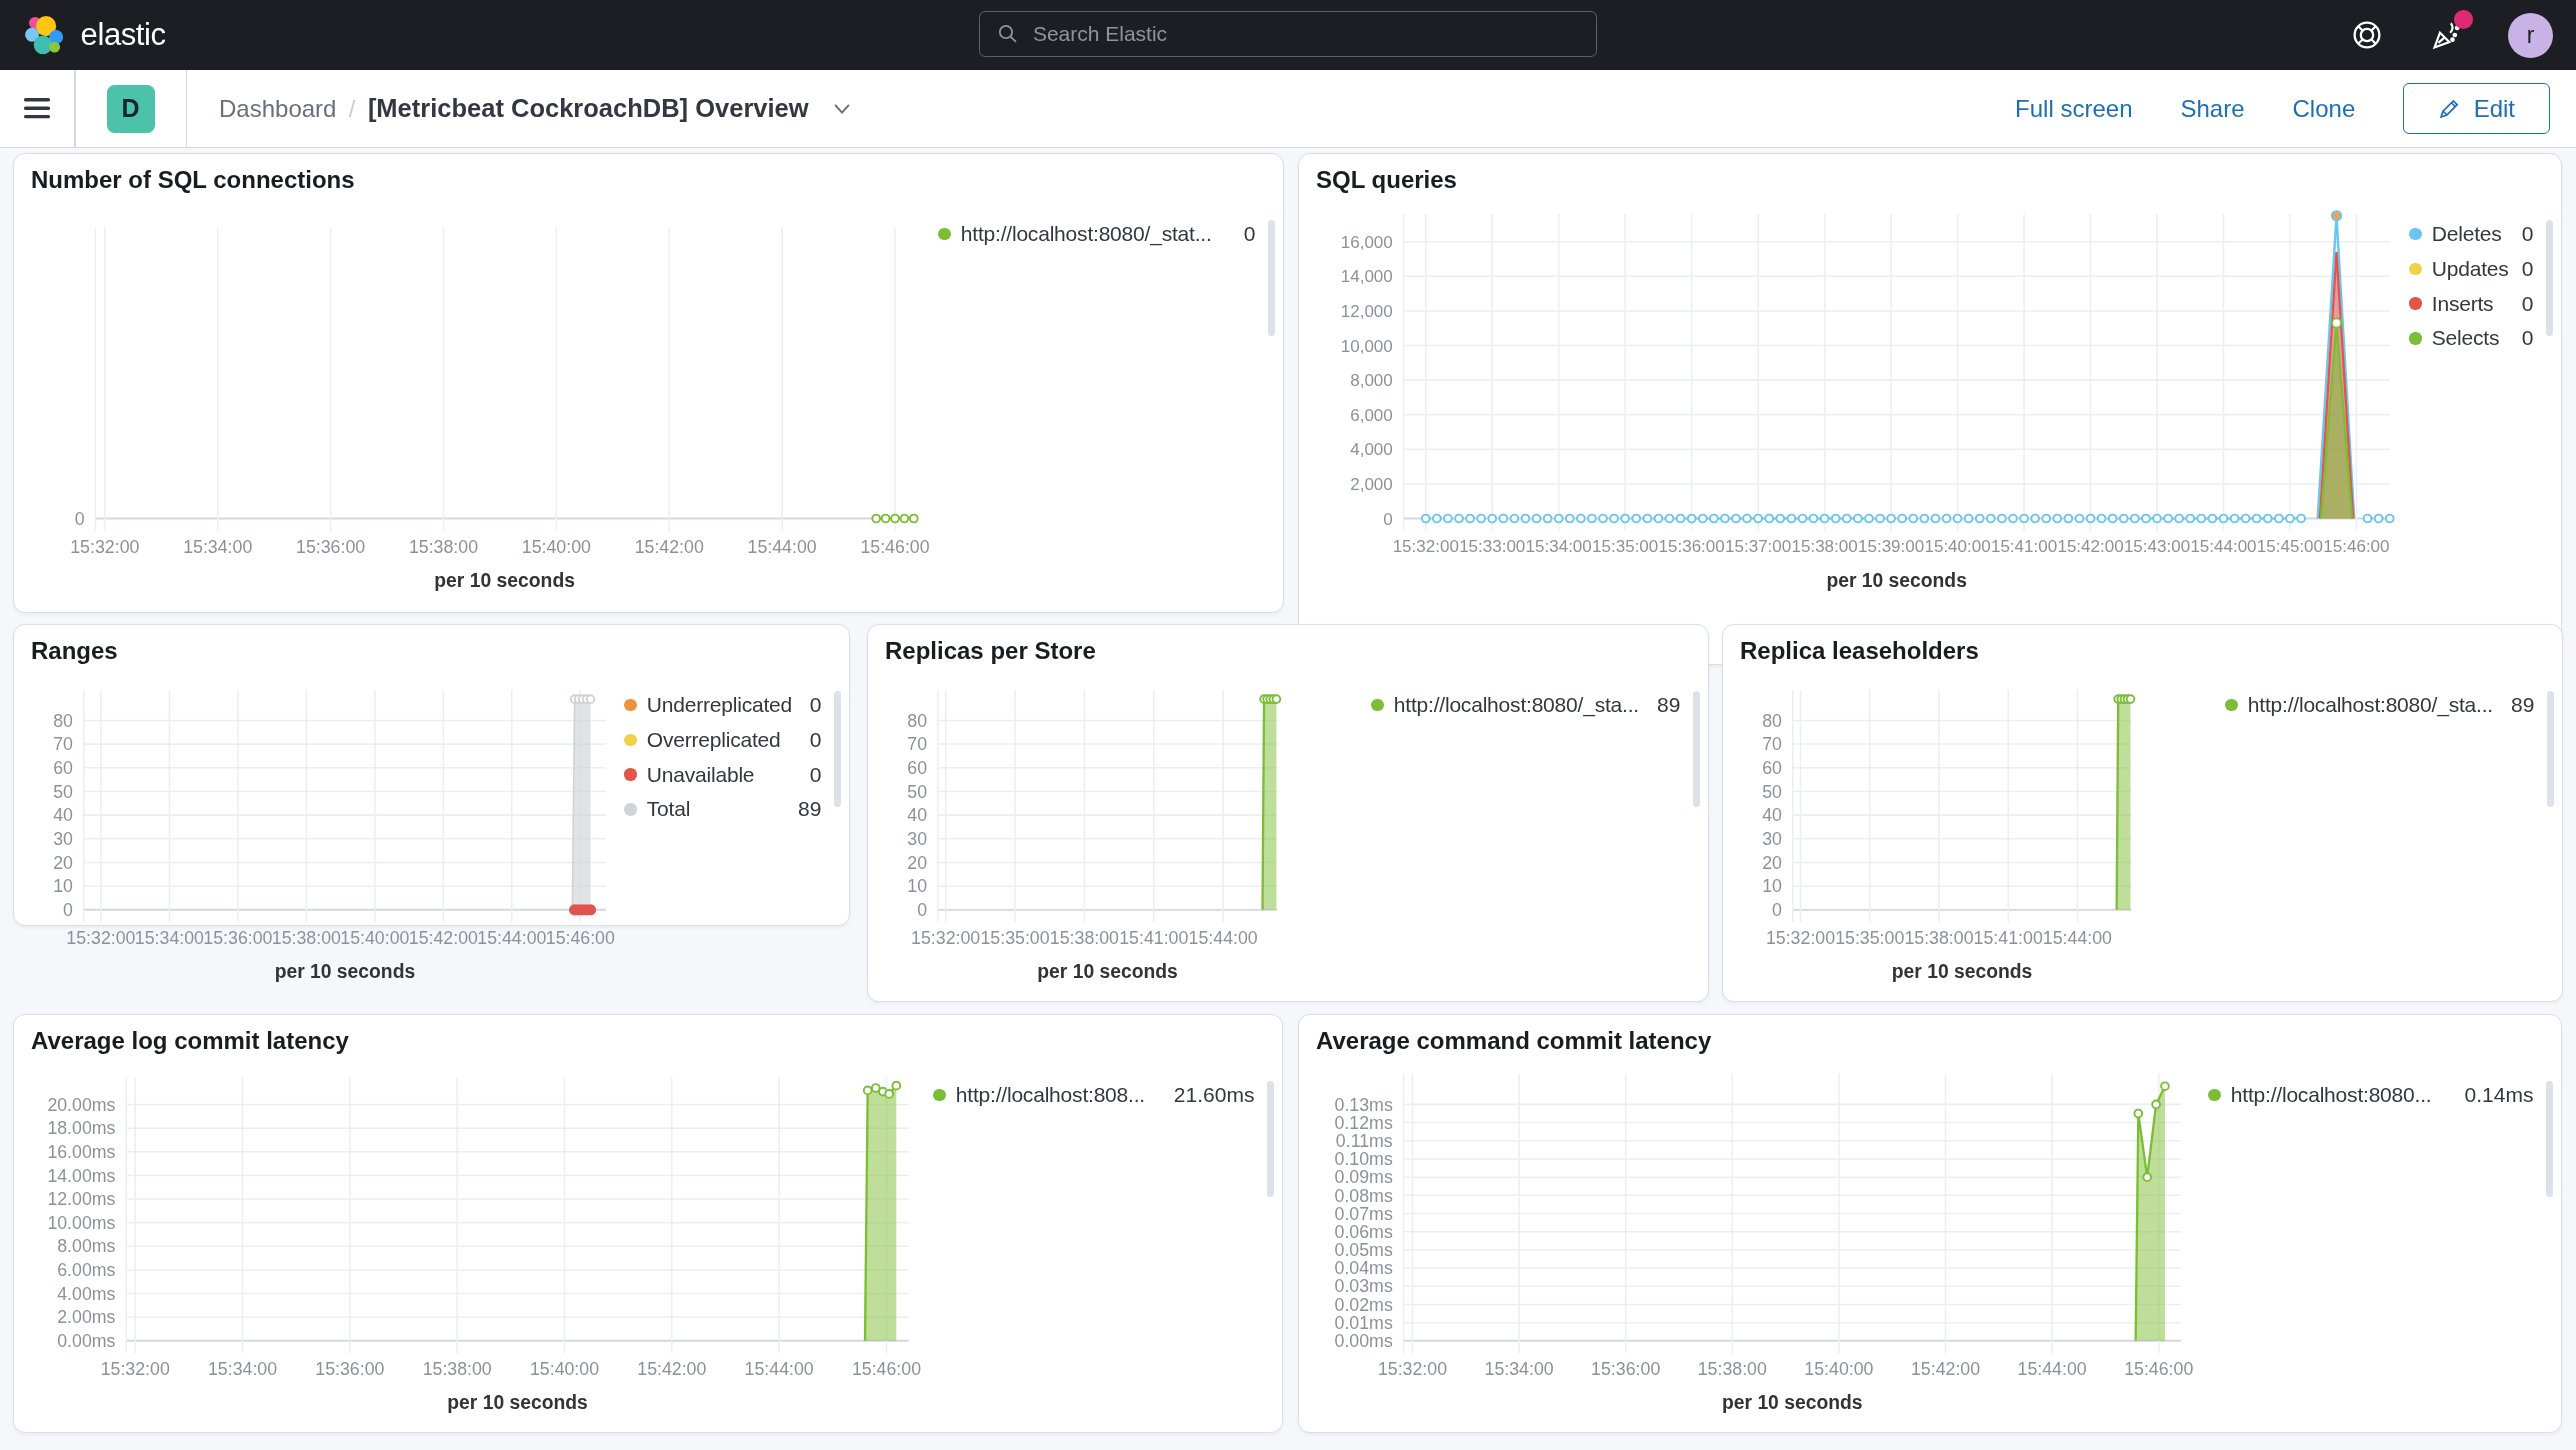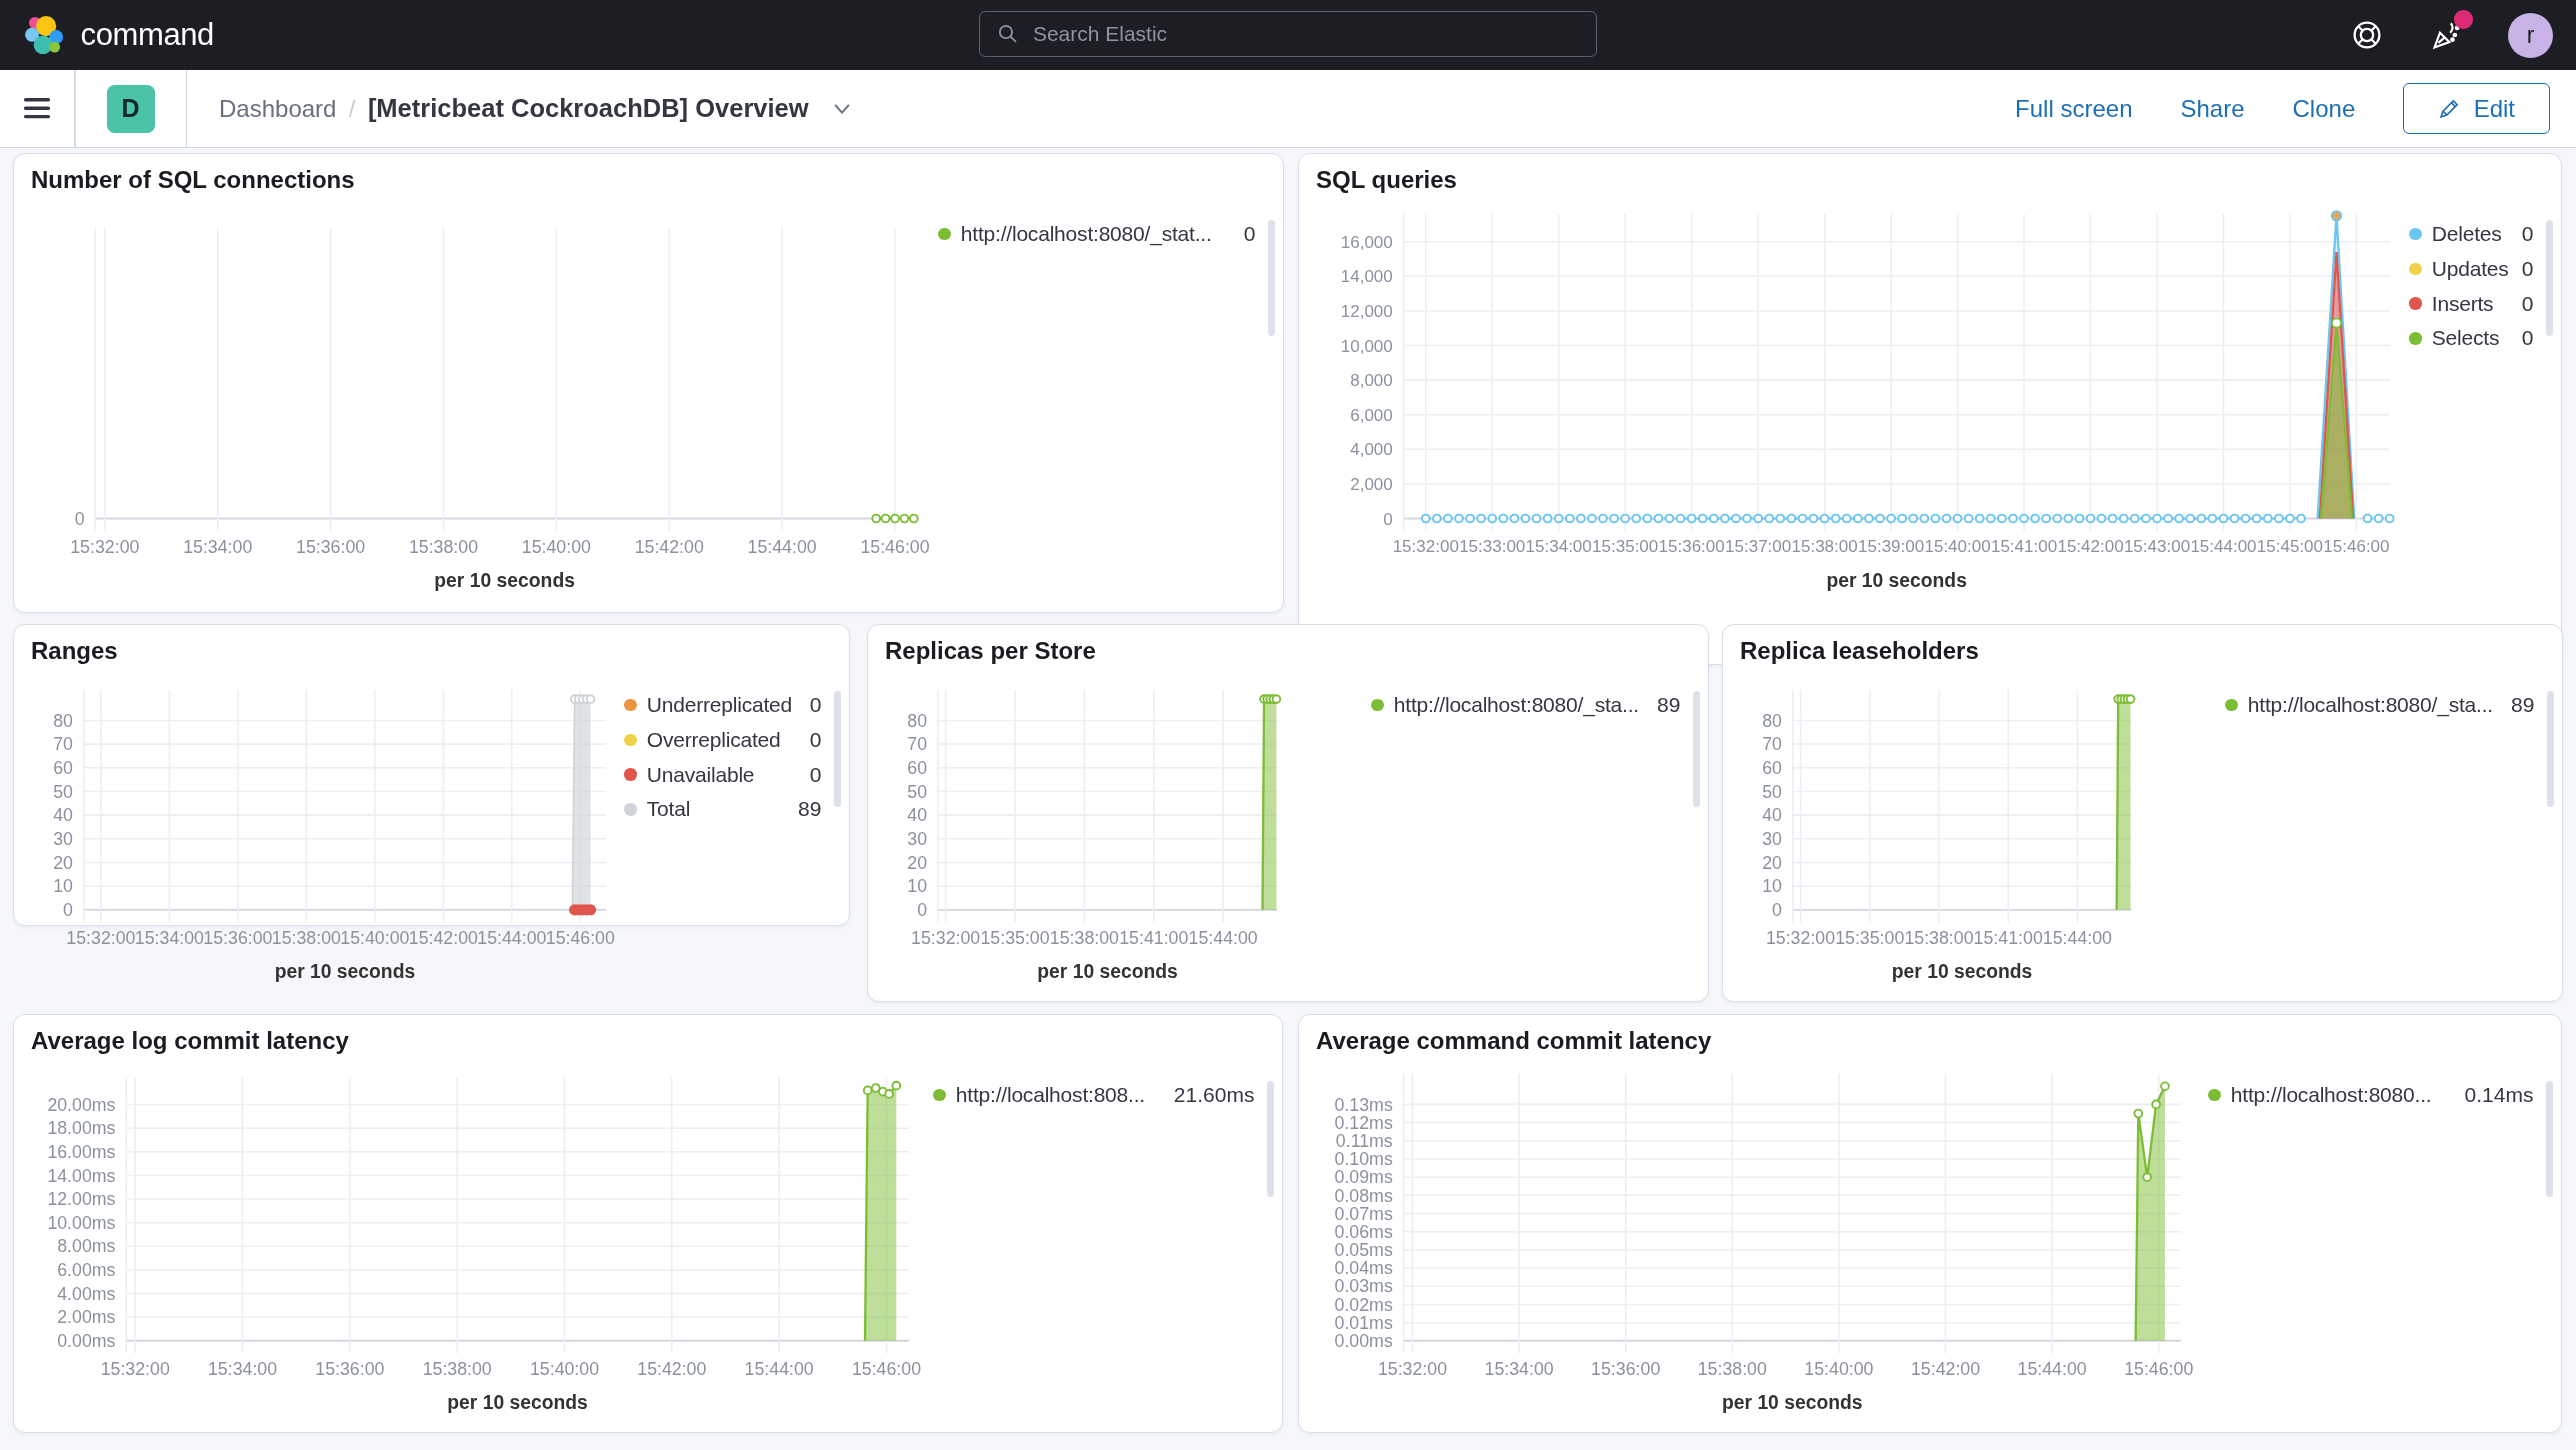--- a/index.html
+++ b/index.html
@@ -67,21 +67,21 @@
     <span style="display:inline-flex;">
       <svg width="45" height="45" viewBox="0 0 58 58">
         <circle cx="17" cy="13" r="8" fill="#f04e98"></circle>
         <circle cx="31" cy="17" r="13" fill="#fec514"></circle>
         <circle cx="44" cy="31" r="9" fill="#2f9cf5"></circle>
         <circle cx="13" cy="28" r="9" fill="#77c7f0"></circle>
         <circle cx="27" cy="41" r="12" fill="#3ebeb0"></circle>
         <circle cx="42" cy="44" r="7" fill="#8cc63f"></circle>
       </svg>
     </span>
-    <span class="brand-text">command</span>
+    <span class="brand-text">elastic</span>
   </div>
   <div class="searchbox">
     <span style="display:inline-flex;">
       <svg width="23" height="23" viewBox="0 0 30 30" fill="none" stroke="#8d949f" stroke-width="2.4">
         <circle cx="13" cy="13" r="8"></circle>
           <line x1="19" y1="19" x2="26" y2="26"></line>
       </svg>
     </span>
     <input type="text" placeholder="Search Elastic" style="">
   </div>

